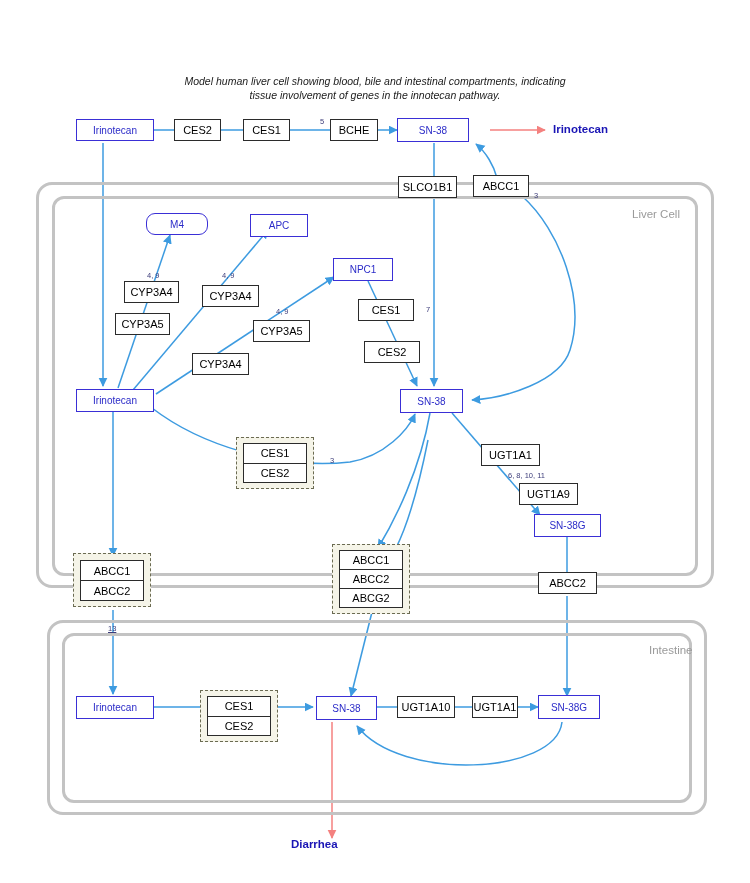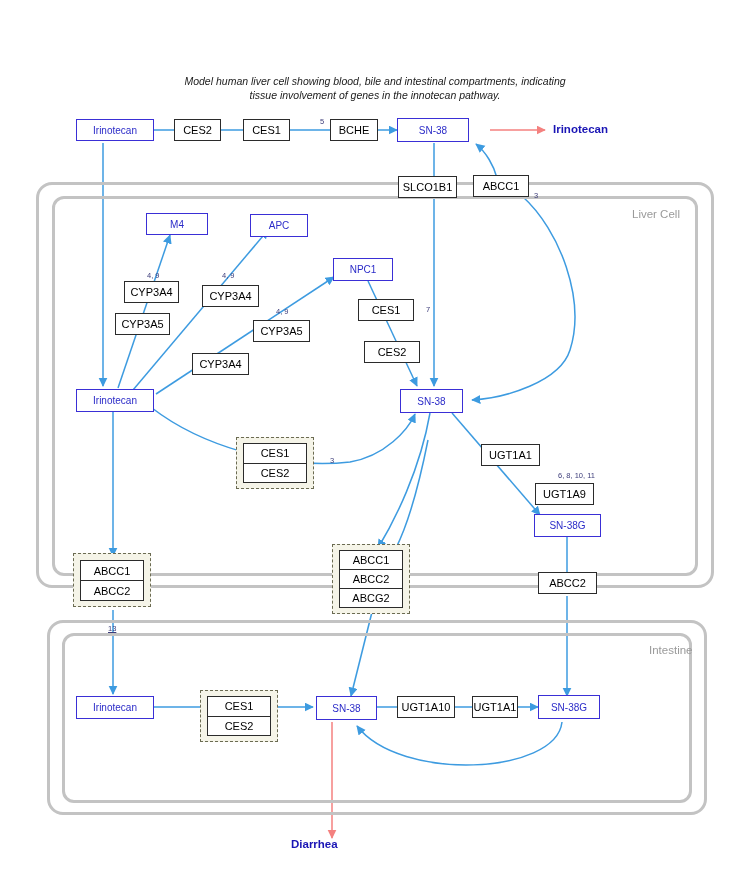--- a/index.html
+++ b/index.html
@@ -121,21 +121,21 @@
   <div class="node gene" style="left:330px;top:119px;width:48px;height:22px;">BCHE</div>
   <div class="node drug" style="left:397px;top:118px;width:72px;height:24px;">SN-38</div>
   <div class="outcome" style="left:553px;top:123px;">Irinotecan</div>
   <div class="edgelbl" style="left:320px;top:117px;">5</div>
 
   <div class="node gene" style="left:398px;top:176px;width:59px;height:22px;">SLCO1B1</div>
   <div class="node gene" style="left:473px;top:175px;width:56px;height:22px;">ABCC1</div>
   <div class="edgelbl" style="left:534px;top:191px;">3</div>
   <div class="node gene" style="left:538px;top:572px;width:59px;height:22px;">ABCC2</div>
 
-  <div class="node drug" style="left:146px;top:213px;width:62px;height:22px;">M4</div>
+  <div class="node drug" style="left:146px;top:213px;width:62px;height:22px;border-radius:9px;">M4</div>
   <div class="node drug" style="left:250px;top:214px;width:58px;height:23px;">APC</div>
   <div class="node drug" style="left:333px;top:258px;width:60px;height:23px;">NPC1</div>
   <div class="node drug" style="left:76px;top:389px;width:78px;height:23px;">Irinotecan</div>
   <div class="node drug" style="left:400px;top:389px;width:63px;height:24px;">SN-38</div>
   <div class="node drug" style="left:534px;top:514px;width:67px;height:23px;">SN-38G</div>
 
   <div class="node gene" style="left:124px;top:281px;width:55px;height:22px;">CYP3A4</div>
   <div class="node gene" style="left:115px;top:313px;width:55px;height:22px;">CYP3A5</div>
   <div class="edgelbl" style="left:147px;top:271px;">4, 9</div>
 
@@ -144,22 +144,22 @@
   <div class="edgelbl" style="left:222px;top:271px;">4, 9</div>
 
   <div class="node gene" style="left:253px;top:320px;width:57px;height:22px;">CYP3A5</div>
   <div class="edgelbl" style="left:276px;top:307px;">4, 9</div>
 
   <div class="node gene" style="left:358px;top:299px;width:56px;height:22px;">CES1</div>
   <div class="node gene" style="left:364px;top:341px;width:56px;height:22px;">CES2</div>
   <div class="edgelbl" style="left:426px;top:305px;">7</div>
 
   <div class="node gene" style="left:481px;top:444px;width:59px;height:22px;">UGT1A1</div>
-  <div class="node gene" style="left:519px;top:483px;width:59px;height:22px;margin-left:16px;">UGT1A9</div>
-  <div class="edgelbl" style="left:536px;top:471px;padding-left:22px;">6, 8, 10, 11</div>
+  <div class="node gene" style="left:519px;top:483px;width:59px;height:22px;">UGT1A9</div>
+  <div class="edgelbl" style="left:486px;top:471px;padding-left:22px;">6, 8, 10, 11</div>
 
   <div class="group" style="left:236px;top:437px;width:78px;height:52px;"></div>
   <div class="stack" style="left:243px;top:443px;width:64px;height:40px;">
     <div class="cell">CES1</div>
     <div class="cell">CES2</div>
   </div>
   <div class="edgelbl" style="left:330px;top:456px;">3</div>
 
   <div class="group" style="left:73px;top:553px;width:78px;height:54px;"></div>
   <div class="stack" style="left:80px;top:560px;width:64px;height:41px;">

